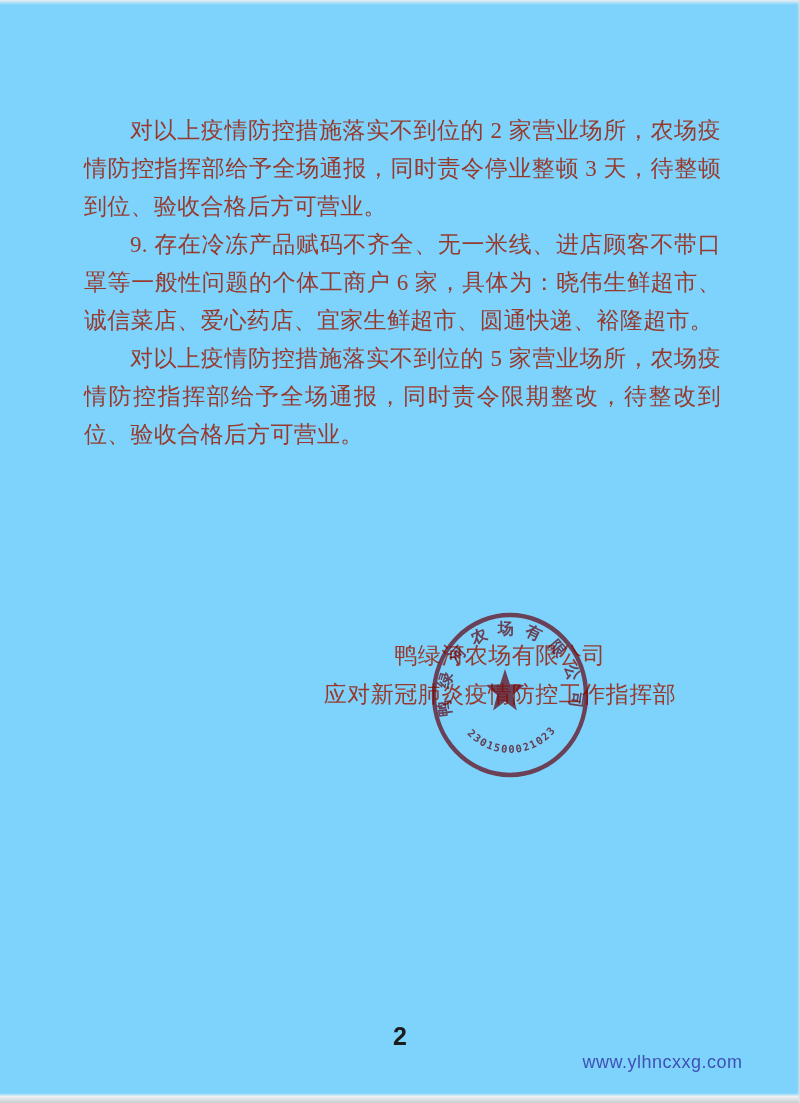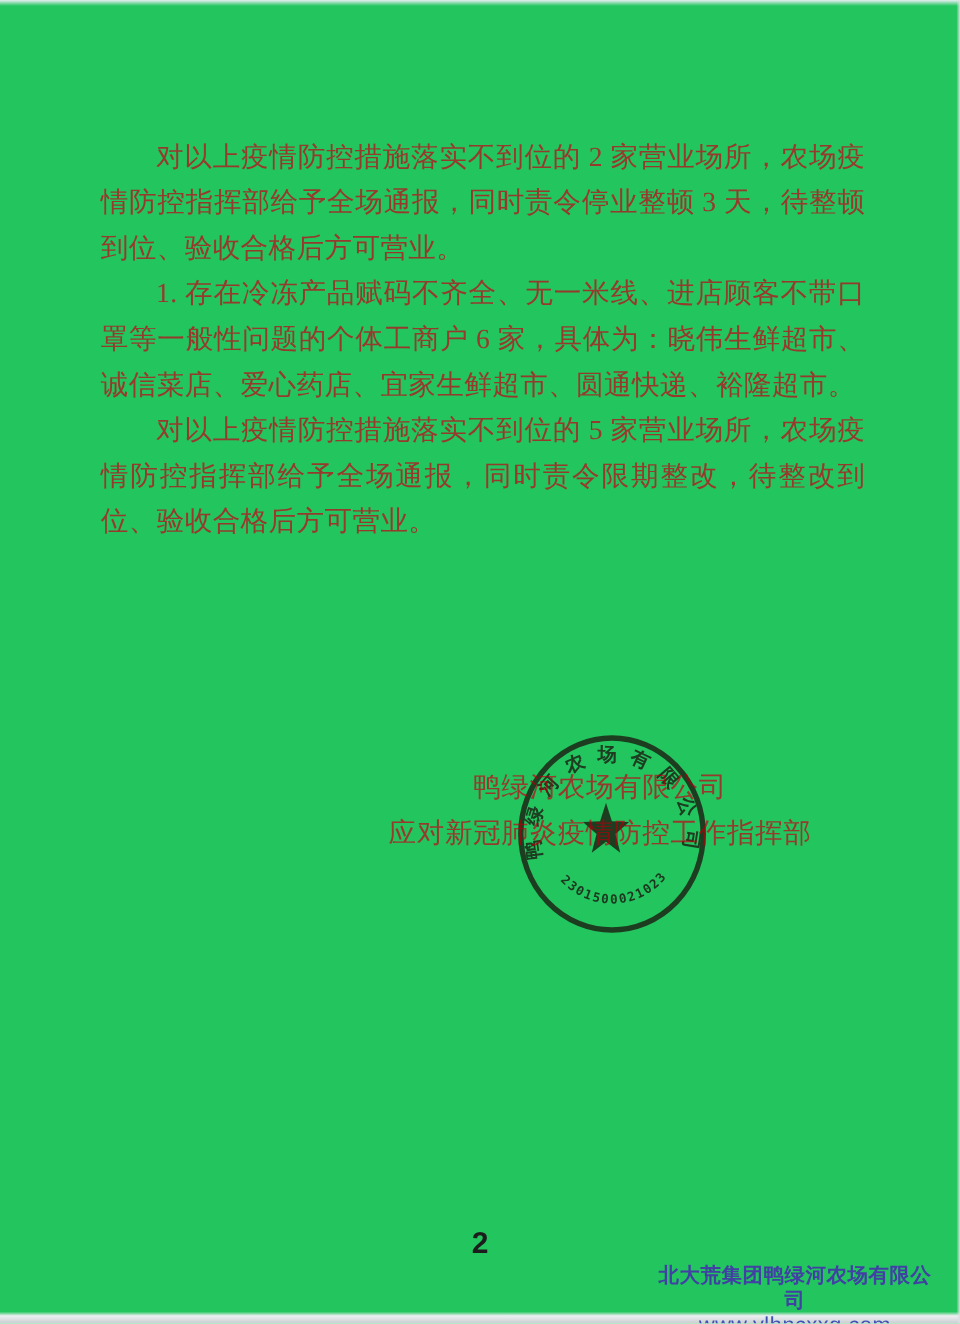--- a/index.html
+++ b/index.html
@@ -1,18 +1,18 @@
 <!DOCTYPE html>
 <html><head>
 <meta charset="utf-8">
 <style>
   html,body { margin:0; padding:0; background:#ffffff; }
   .page {
     position:relative; width:800px; height:1103px; margin:0 auto;
-    background:#22c55e; overflow:hidden;
+    background:#7dd3fc; overflow:hidden;
     font-family:"Liberation Serif","DejaVu Serif",serif;
   }
   
   .edge-top { position:absolute; top:0; left:0; width:800px; height:5px;
     background:linear-gradient(to bottom,#e9eef2,rgba(255,255,255,0)); }
   .edge-bottom { position:absolute; bottom:0; left:0; width:800px; height:10px;
     background:linear-gradient(to top,#c9cdd0,#eef0f2 65%,rgba(255,255,255,0)); }
   .edge-right { position:absolute; top:0; right:0; width:3px; height:1103px;
     background:linear-gradient(to left,#dcdfe1,rgba(255,255,255,0)); }
 
@@ -66,21 +66,21 @@
 <body>
 
 <div class="page">
 
   <div class="edge-top"></div>
   <div class="edge-bottom"></div>
   <div class="edge-right"></div>
 
   <div class="body-block">
     <p>对以上疫情防控措施落实不到位的 2 家营业场所，农场疫情防控指挥部给予全场通报，同时责令停业整顿 3 天，待整顿到位、验收合格后方可营业。</p>
-    <p>1. 存在冷冻产品赋码不齐全、无一米线、进店顾客不带口罩等一般性问题的个体工商户 6 家，具体为：晓伟生鲜超市、诚信菜店、爱心药店、宜家生鲜超市、圆通快递、裕隆超市。</p>
+    <p>9. 存在冷冻产品赋码不齐全、无一米线、进店顾客不带口罩等一般性问题的个体工商户 6 家，具体为：晓伟生鲜超市、诚信菜店、爱心药店、宜家生鲜超市、圆通快递、裕隆超市。</p>
     <p>对以上疫情防控措施落实不到位的 5 家营业场所，农场疫情防控指挥部给予全场通报，同时责令限期整改，待整改到位、验收合格后方可营业。</p>
   </div>
 
   <div class="signature-block">
     <div>鸭绿河农场有限公司</div>
     <div>应对新冠肺炎疫情防控工作指挥部</div>
   </div>
 
   <svg class="seal" viewBox="0 0 166 172" xmlns="http://www.w3.org/2000/svg" xmlns:xlink="http://www.w3.org/1999/xlink">
     <defs>
@@ -93,17 +93,16 @@
       <textPath href="#ring-arc" xlink:href="#ring-arc" startOffset="6">鸭绿河农场有限公司</textPath>
     </text>
     <text class="serial">
       <textPath href="#serial-arc" xlink:href="#serial-arc" startOffset="2">2301500021023</textPath>
     </text>
   </svg>
 
   <div class="page-number">2</div>
 
   <div class="watermark">
-    <div class="wm-company">北大荒集团鸭绿河农场有限公司</div>
     <div class="wm-url">www.ylhncxxg.com</div>
   </div>
 
 </div>
 
 </body></html>

